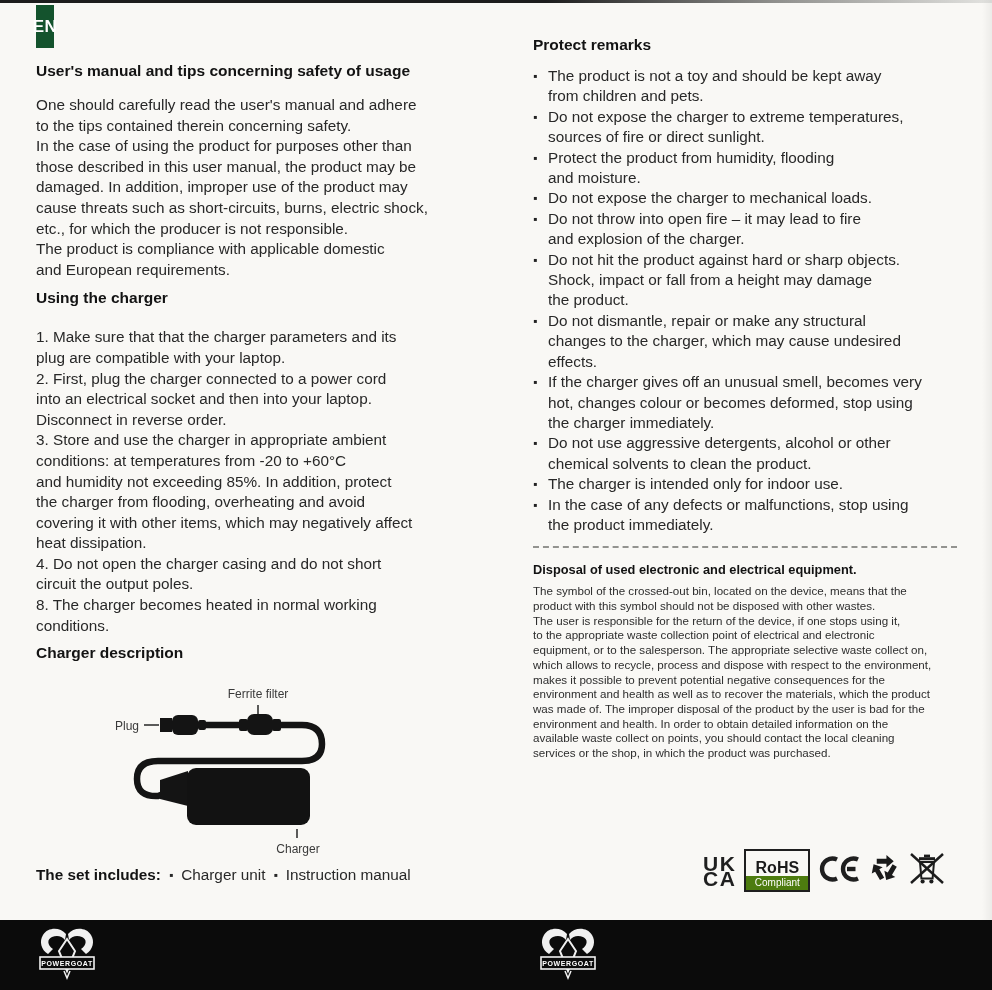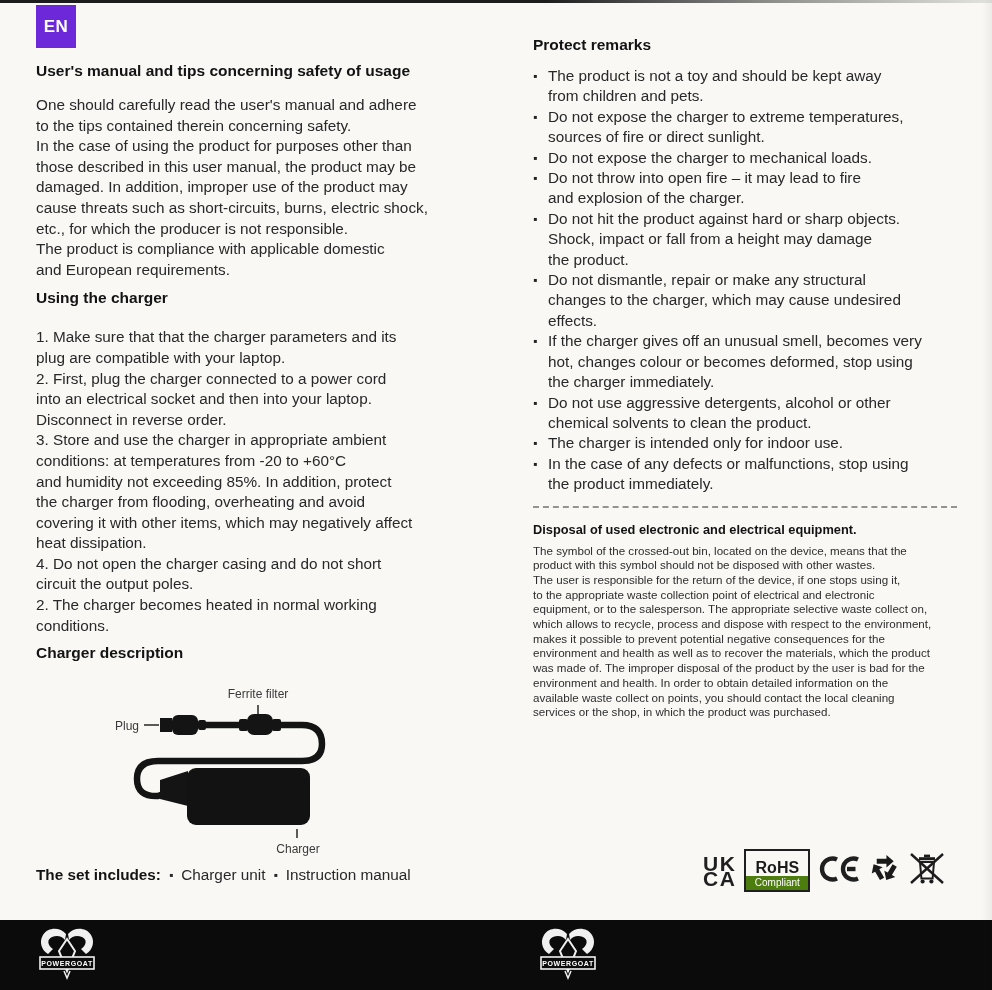--- a/index.html
+++ b/index.html
@@ -4,21 +4,21 @@
 <style>
   html,body{margin:0;padding:0;background:#e8e8e6;}
   .page{
     position:relative;width:992px;height:990px;background:#f9f8f5;overflow:hidden;
     font-family:"Liberation Sans",sans-serif;color:#2b2b2b;
   }
   .page::after{content:"";position:absolute;top:0;right:0;width:10px;height:100%;
     background:linear-gradient(to left,rgba(0,0,0,0.05),rgba(0,0,0,0));pointer-events:none;}
   .top-strip{position:absolute;top:0;left:0;width:100%;height:3px;
     background:linear-gradient(to right,#1d1d1d 0%,#1d1d1d 55%,#8f8f8c 78%,#e3e3e0 100%);}
-  .en-badge{position:absolute;left:36px;top:5px;width:40px;height:43px;background:#6d28d9;
+  .en-badge{position:absolute;left:36px;top:5px;width:18px;height:43px;background:#14532d;
     color:#fff;font-weight:bold;font-size:17px;display:flex;align-items:center;justify-content:center;
     letter-spacing:.5px;}
   .col-left{position:absolute;left:36px;top:62px;width:436px;}
   .col-right{position:absolute;left:533px;top:36px;width:424px;}
   h2{font-size:15.5px;font-weight:bold;color:#131313;margin:0;}
   .body-text{font-size:15.3px;line-height:20.6px;color:#282828;margin:0;}
   .preline{white-space:pre-line;}
   .safety-heading{margin-bottom:15px;}
   .safety-body{margin-bottom:9px;}
   .usage-heading{margin-bottom:20px;}
@@ -74,21 +74,21 @@
 into an electrical socket and then into your laptop.
 Disconnect in reverse order.</p>
       <p class="body-text preline">3. Store and use the charger in appropriate ambient
 conditions: at temperatures from -20 to +60°C
 and humidity not exceeding 85%. In addition, protect
 the charger from flooding, overheating and avoid
 covering it with other items, which may negatively affect
 heat dissipation.</p>
       <p class="body-text preline">4. Do not open the charger casing and do not short
 circuit the output poles.</p>
-      <p class="body-text preline">2. The charger becomes heated in normal working
+      <p class="body-text preline">8. The charger becomes heated in normal working
 conditions.</p>
     </div>
 
     <h2 class="desc-heading">Charger description</h2>
 
     <svg class="diagram" width="436" height="196" viewBox="0 0 436 196">
 
       <text x="222" y="30" text-anchor="middle">Ferrite filter</text>
       <line x1="222" y1="37" x2="222" y2="47" stroke="#333" stroke-width="1.6"></line>
 
@@ -118,20 +118,22 @@
     </p>
   </div>
 
   <div class="col-right">
     <h2 class="remarks-heading">Protect remarks</h2>
     <ul class="remarks">
       <li class="preline">The product is not a toy and should be kept away
 from children and pets.</li>
       <li class="preline">Do not expose the charger to extreme temperatures,
 sources of fire or direct sunlight.</li>
+      <li class="preline">Protect the product from humidity, flooding
+and moisture.</li>
       <li class="preline">Do not expose the charger to mechanical loads.</li>
       <li class="preline">Do not throw into open fire – it may lead to fire
 and explosion of the charger.</li>
       <li class="preline">Do not hit the product against hard or sharp objects.
 Shock, impact or fall from a height may damage
 the product.</li>
       <li class="preline">Do not dismantle, repair or make any structural
 changes to the charger, which may cause undesired
 effects.</li>
       <li class="preline">If the charger gives off an unusual smell, becomes very

